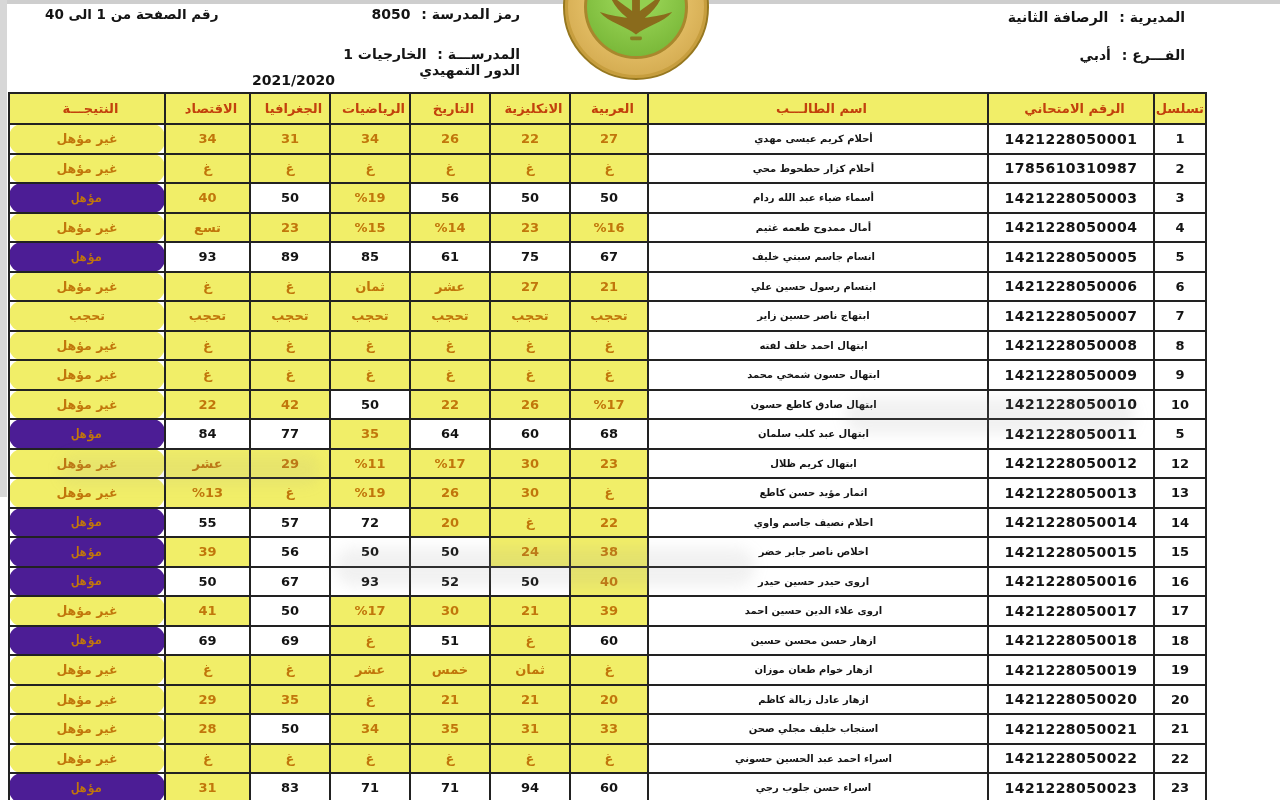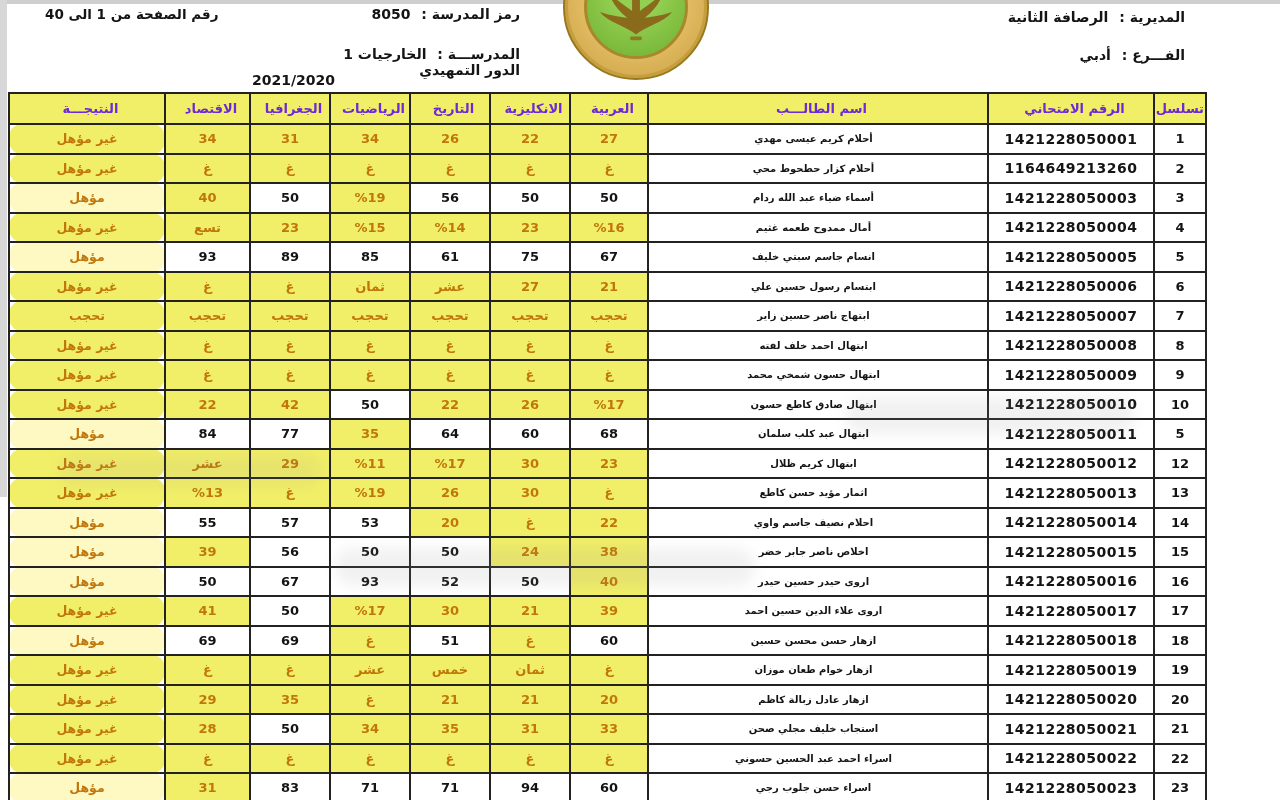--- a/index.html
+++ b/index.html
@@ -48,31 +48,31 @@
 
   
   .table-wrap{position:absolute;top:92px;right:73px;width:1197px;}
   table{border-collapse:collapse;table-layout:fixed;width:1197px;}
   th,td{
     border:2px solid #222222;
     overflow:hidden;white-space:nowrap;text-align:center;vertical-align:middle;
     font-weight:bold;
   }
   th{
-    height:27px;background:#F1EE68;color:#6d28d9;font-size:13px;padding-left:8px;
+    height:27px;background:#F1EE68;color:#c2410c;font-size:13px;padding-left:8px;
   }
   td{height:25.5px;font-size:13px;color:#141414;background:#ffffff;}
   td.serial{font-size:13px;}
   td.exam{font-size:14px;letter-spacing:0.5px;}
   td.name{text-align:center;padding-right:10px;font-size:10px;}
   td.score.fail{background:#F1EE68;color:#C1760B;}
   td.score.pass{background:#ffffff;color:#141414;}
   td.result{color:#C1760B;font-size:12.5px;border-radius:13px;}
   td.result.fail{background:#F1EE68;}
-  td.result.pass{background:#fef9c3;}
+  td.result.pass{background:#4c1d95;font-family:Liberation Mono, monospace;}
 </style>
 </head>
 <body>
 
 <div class="edge-top"></div>
 <div class="edge-left"></div>
 
 <div class="hdr" id="directorate-line">
   <span class="lbl">المديرية :</span>
   <span>الرصافة الثانية</span>
@@ -144,21 +144,21 @@
           <td class="score fail">27</td>
           <td class="score fail">22</td>
           <td class="score fail">26</td>
           <td class="score fail">34</td>
           <td class="score fail">31</td>
           <td class="score fail">34</td>
           <td class="result fail">غير مؤهل</td>
         </tr>
         <tr>
           <td class="serial">2</td>
-          <td class="exam">1164649213260</td>
+          <td class="exam">1785610310987</td>
           <td class="name">أحلام كزار حطحوط محي</td>
           <td class="score fail">غ</td>
           <td class="score fail">غ</td>
           <td class="score fail">غ</td>
           <td class="score fail">غ</td>
           <td class="score fail">غ</td>
           <td class="score fail">غ</td>
           <td class="result fail">غير مؤهل</td>
         </tr>
         <tr>
@@ -293,21 +293,21 @@
           <td class="score fail">%13</td>
           <td class="result fail">غير مؤهل</td>
         </tr>
         <tr>
           <td class="serial">14</td>
           <td class="exam">1421228050014</td>
           <td class="name">احلام نصيف جاسم واوي</td>
           <td class="score fail">22</td>
           <td class="score fail">غ</td>
           <td class="score fail">20</td>
-          <td class="score pass">53</td>
+          <td class="score pass">72</td>
           <td class="score pass">57</td>
           <td class="score pass">55</td>
           <td class="result pass">مؤهل</td>
         </tr>
         <tr>
           <td class="serial">15</td>
           <td class="exam">1421228050015</td>
           <td class="name">اخلاص ناصر جابر خضر</td>
           <td class="score fail">38</td>
           <td class="score fail">24</td>

